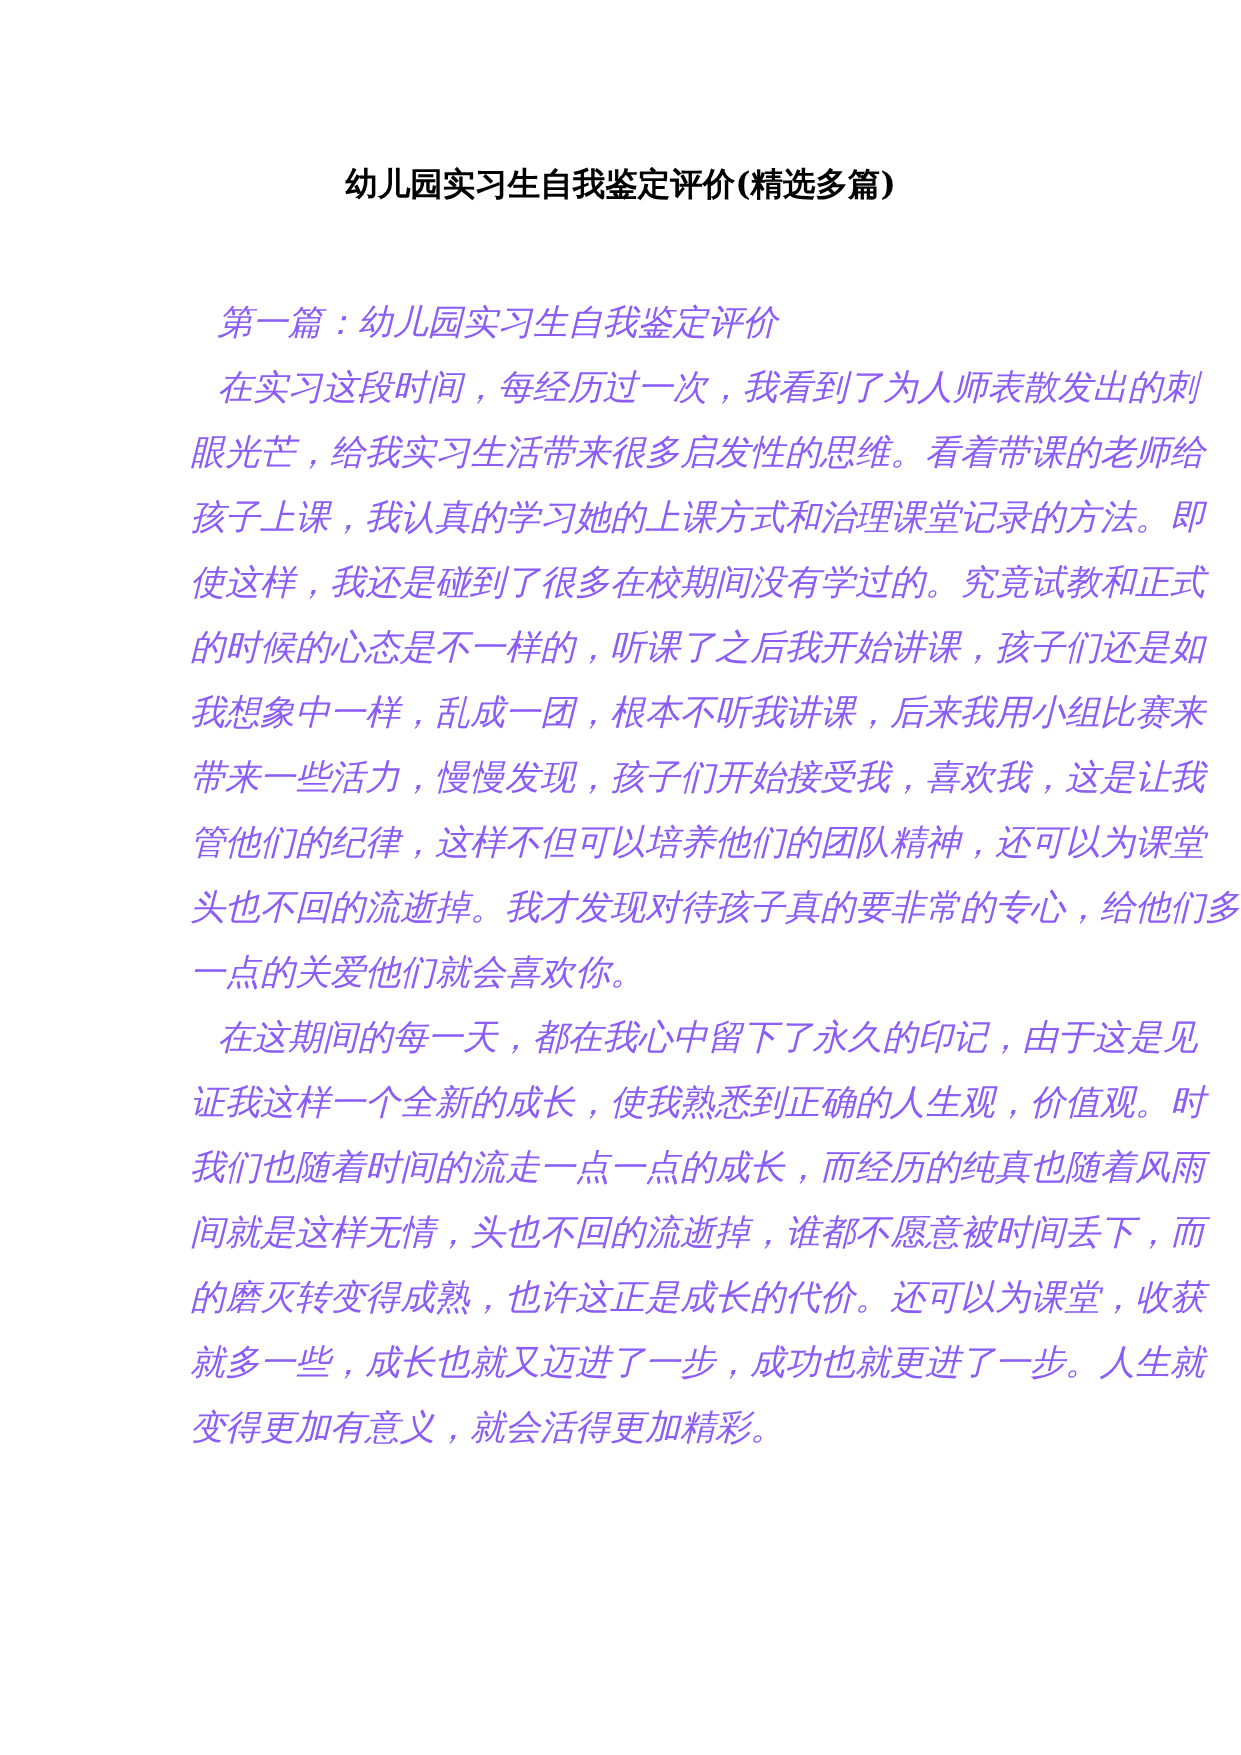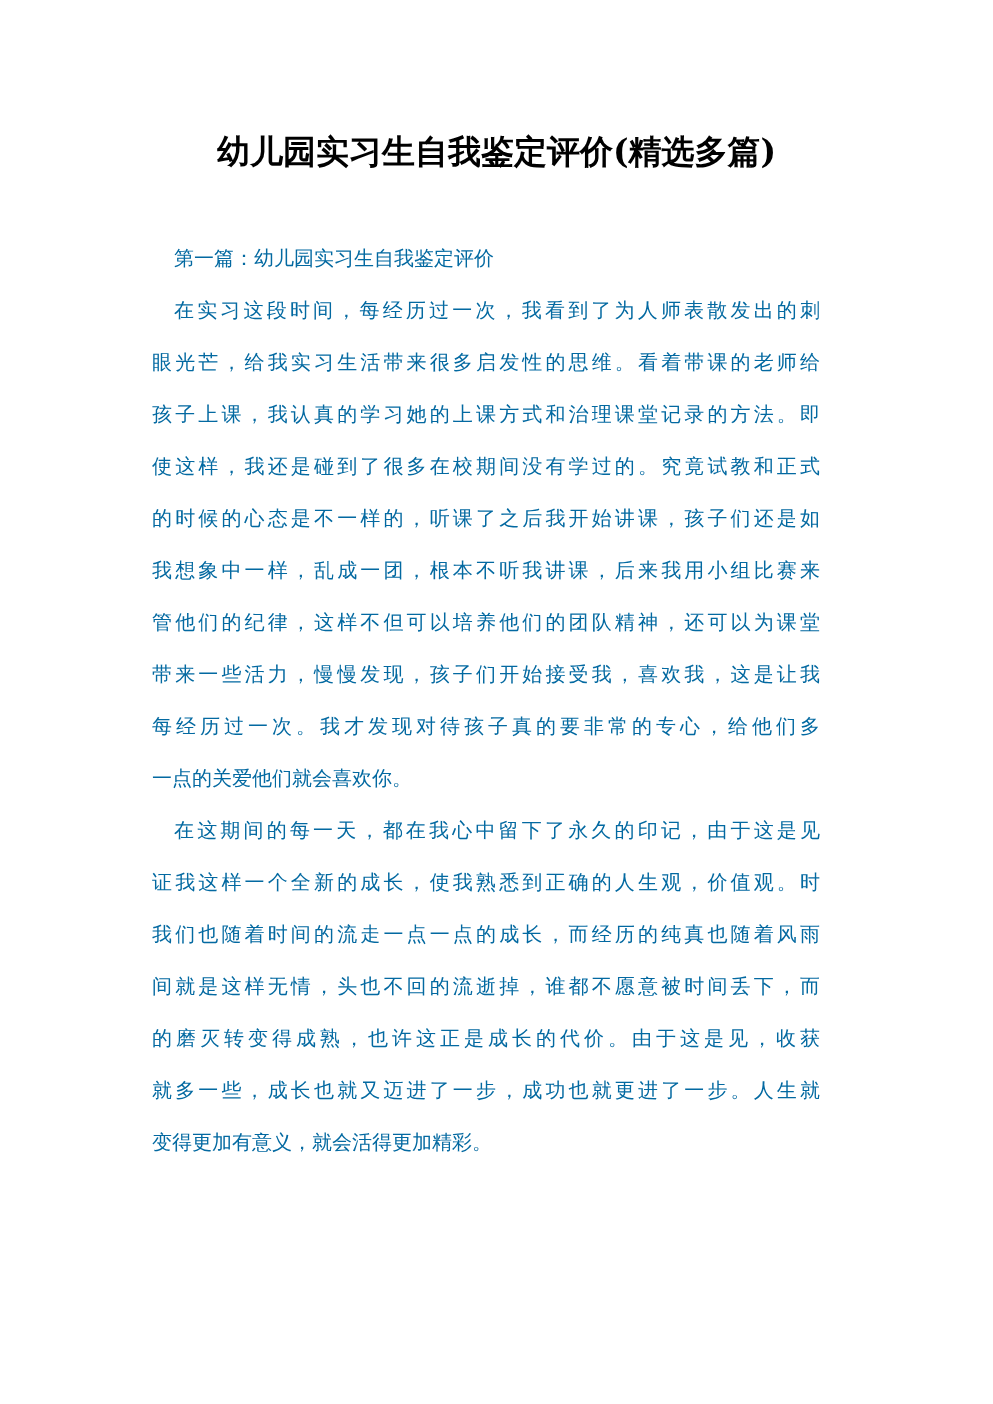--- a/index.html
+++ b/index.html
@@ -1,26 +1,27 @@
 <!DOCTYPE html>
 <html><head>
 <meta charset="utf-8">
 <style>
   html, body { margin: 0; padding: 0; background: #ffffff; }
   body { width: 993px; height: 1404px; position: relative; overflow: hidden; }
   .page { position: absolute; left: 0; top: 0; width: 993px; height: 1404px; background: #fff; }
   .title {
     position: absolute; left: 0; width: 993px; top: 130px;
     text-align: center; font-family: "DejaVu Serif", serif;
-    font-size: 33px; font-weight: bold; color: #000; letter-spacing: 0;
+    font-size: 26px; font-weight: bold; color: #000; letter-spacing: 0;
   }
   .body {
     position: absolute; left: 152px; top: 232px; width: 668px;
-    font-family: "DejaVu Sans", sans-serif; font-size: 20px; color: #0369a1;
+    font-family: "DejaVu Sans", sans-serif; font-size: 28px; color: #8b5cf6;
     line-height: 52px;
+    font-style: italic;
   }
   .line { height: 52px; white-space: nowrap; text-align: justify; text-align-last: justify; }
   .line.last { text-align-last: left; }
   .line.indent { padding-left: 22px; }
   .heading { height: 52px; padding-left: 22px; white-space: nowrap; }
 </style>
 </head>
 <body>
 
 <div class="page">
@@ -29,31 +30,31 @@
   <div class="body">
     <div class="heading">第一篇：幼儿园实习生自我鉴定评价</div>
 
     <div>
       <div class="line indent">在实习这段时间，每经历过一次，我看到了为人师表散发出的刺</div>
       <div class="line">眼光芒，给我实习生活带来很多启发性的思维。看着带课的老师给</div>
       <div class="line">孩子上课，我认真的学习她的上课方式和治理课堂记录的方法。即</div>
       <div class="line">使这样，我还是碰到了很多在校期间没有学过的。究竟试教和正式</div>
       <div class="line">的时候的心态是不一样的，听课了之后我开始讲课，孩子们还是如</div>
       <div class="line">我想象中一样，乱成一团，根本不听我讲课，后来我用小组比赛来</div>
+      <div class="line">带来一些活力，慢慢发现，孩子们开始接受我，喜欢我，这是让我</div>
       <div class="line">管他们的纪律，这样不但可以培养他们的团队精神，还可以为课堂</div>
-      <div class="line">带来一些活力，慢慢发现，孩子们开始接受我，喜欢我，这是让我</div>
-      <div class="line">每经历过一次。我才发现对待孩子真的要非常的专心，给他们多</div>
+      <div class="line">头也不回的流逝掉。我才发现对待孩子真的要非常的专心，给他们多</div>
       <div class="line last">一点的关爱他们就会喜欢你。</div>
     </div>
 
     <div>
       <div class="line indent">在这期间的每一天，都在我心中留下了永久的印记，由于这是见</div>
       <div class="line">证我这样一个全新的成长，使我熟悉到正确的人生观，价值观。时</div>
       <div class="line">我们也随着时间的流走一点一点的成长，而经历的纯真也随着风雨</div>
       <div class="line">间就是这样无情，头也不回的流逝掉，谁都不愿意被时间丢下，而</div>
-      <div class="line">的磨灭转变得成熟，也许这正是成长的代价。由于这是见，收获</div>
+      <div class="line">的磨灭转变得成熟，也许这正是成长的代价。还可以为课堂，收获</div>
       <div class="line">就多一些，成长也就又迈进了一步，成功也就更进了一步。人生就</div>
       <div class="line last">变得更加有意义，就会活得更加精彩。</div>
     </div>
 
 
   </div>
 </div>
 
 </body></html>

